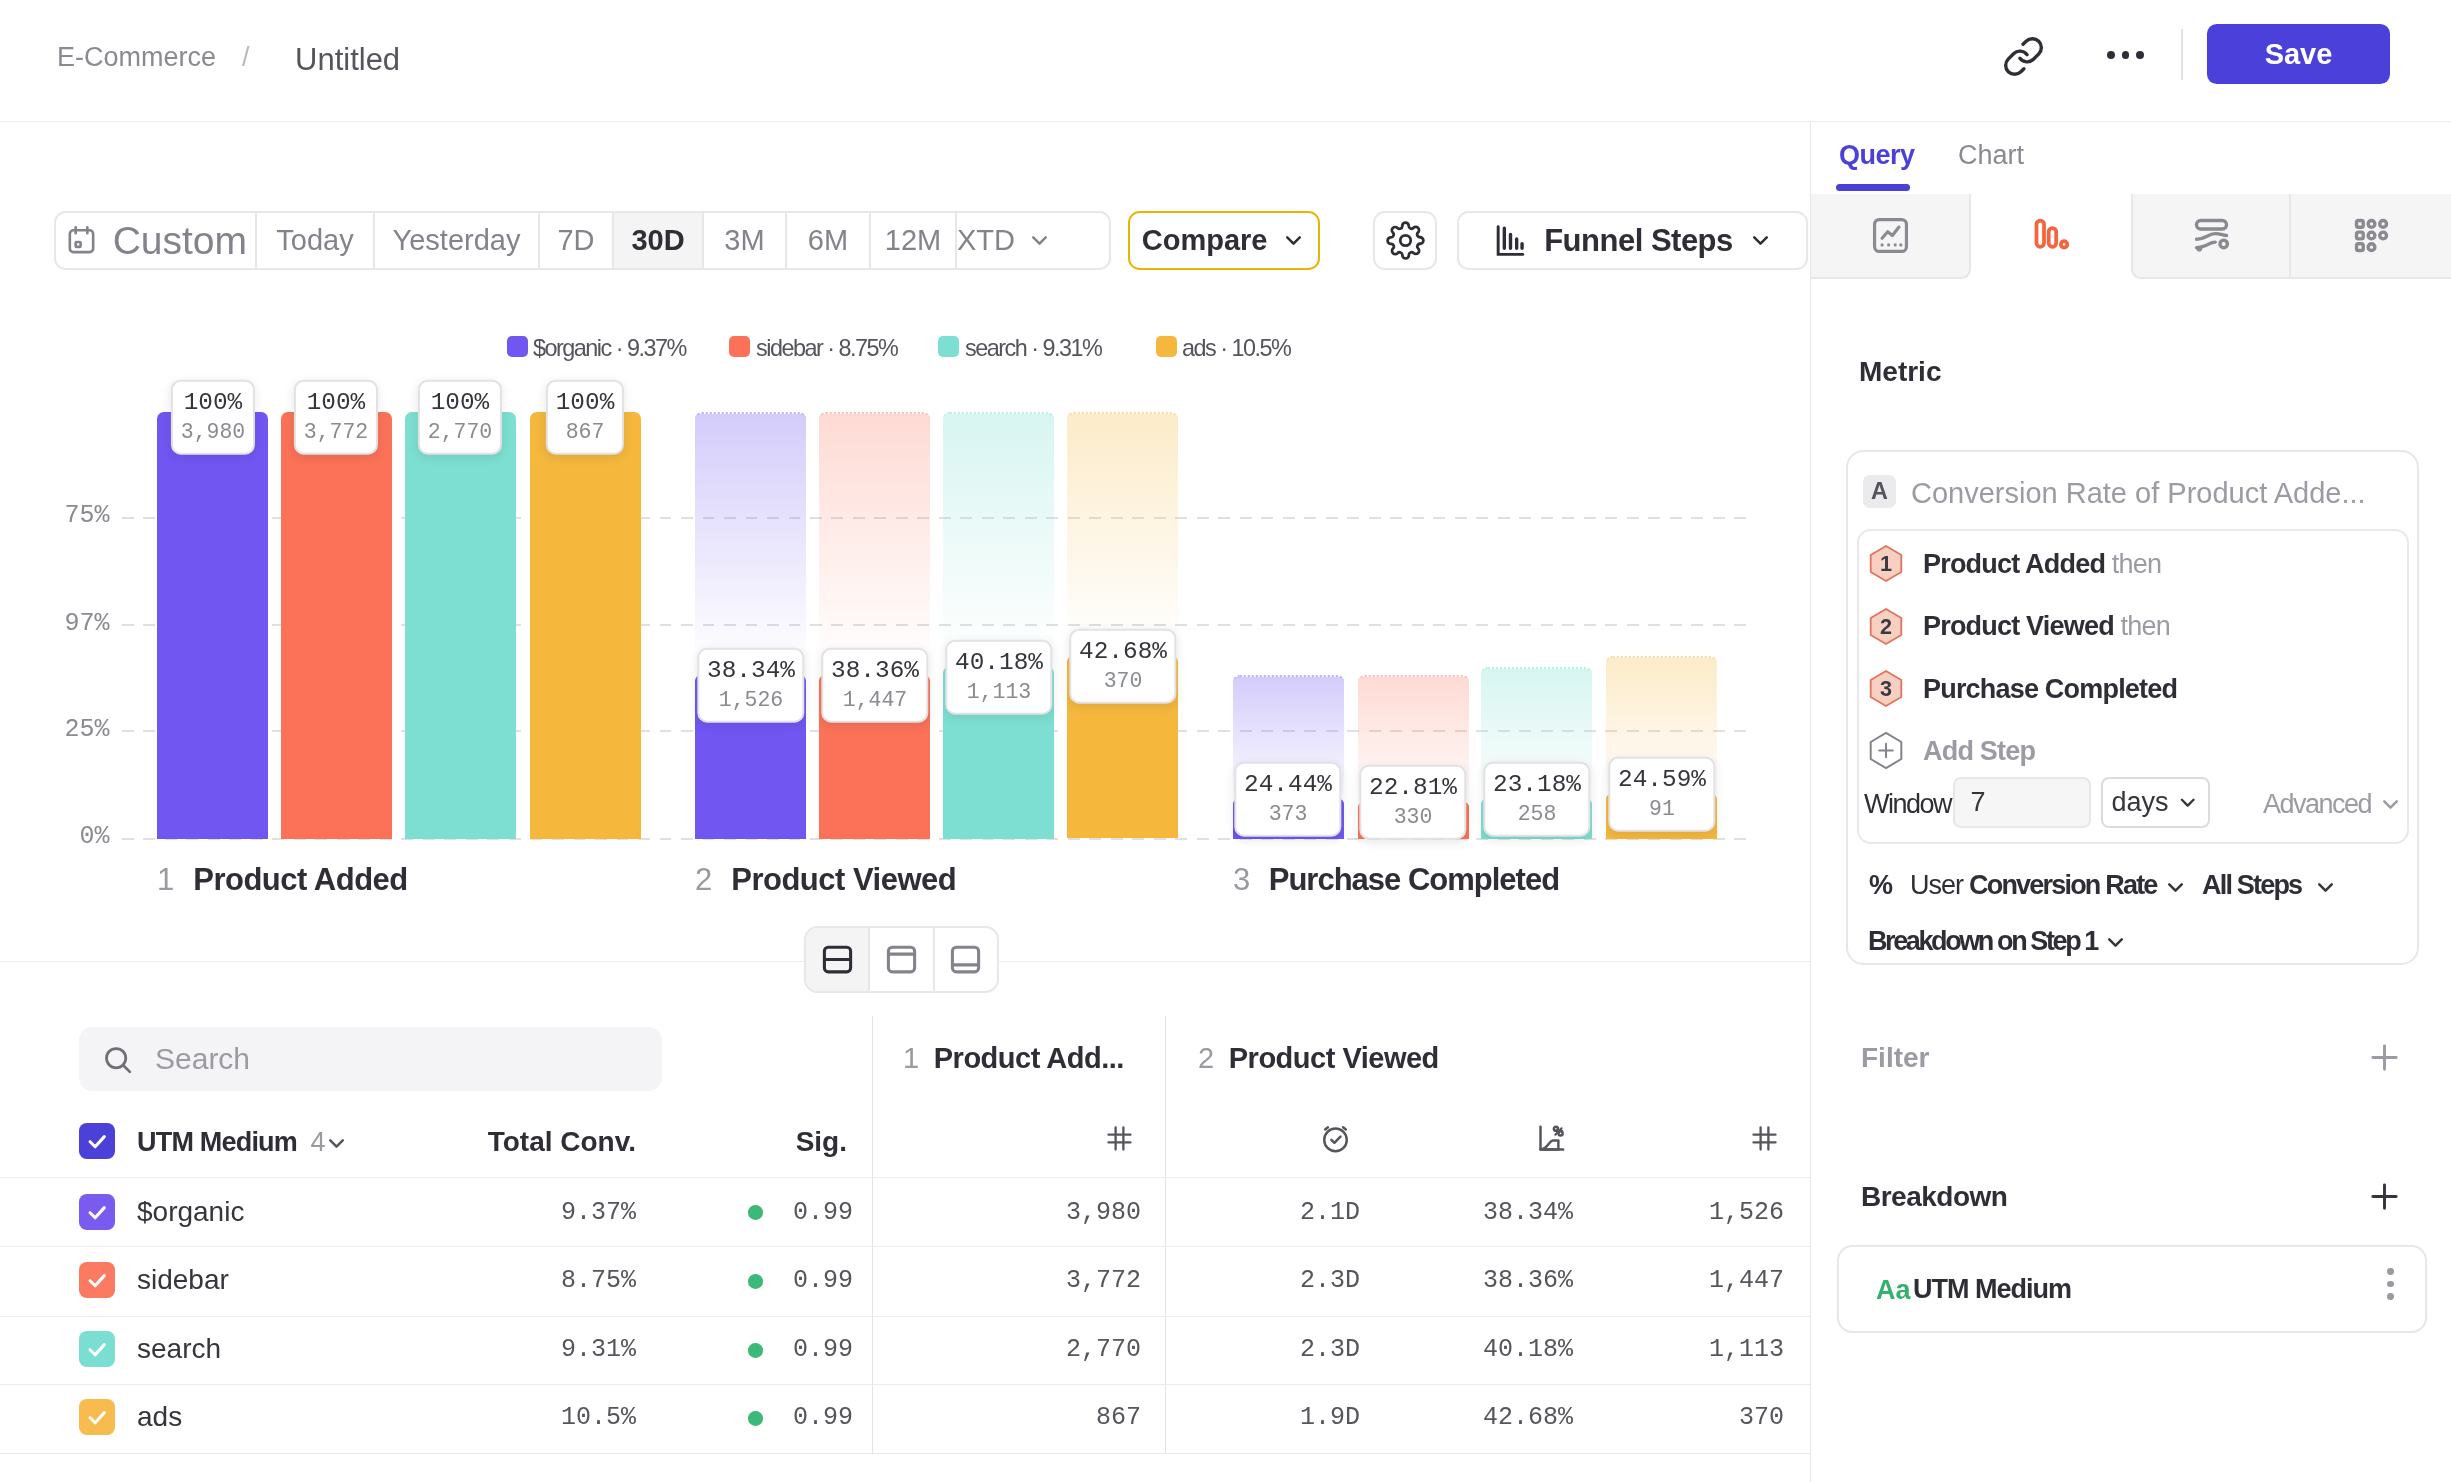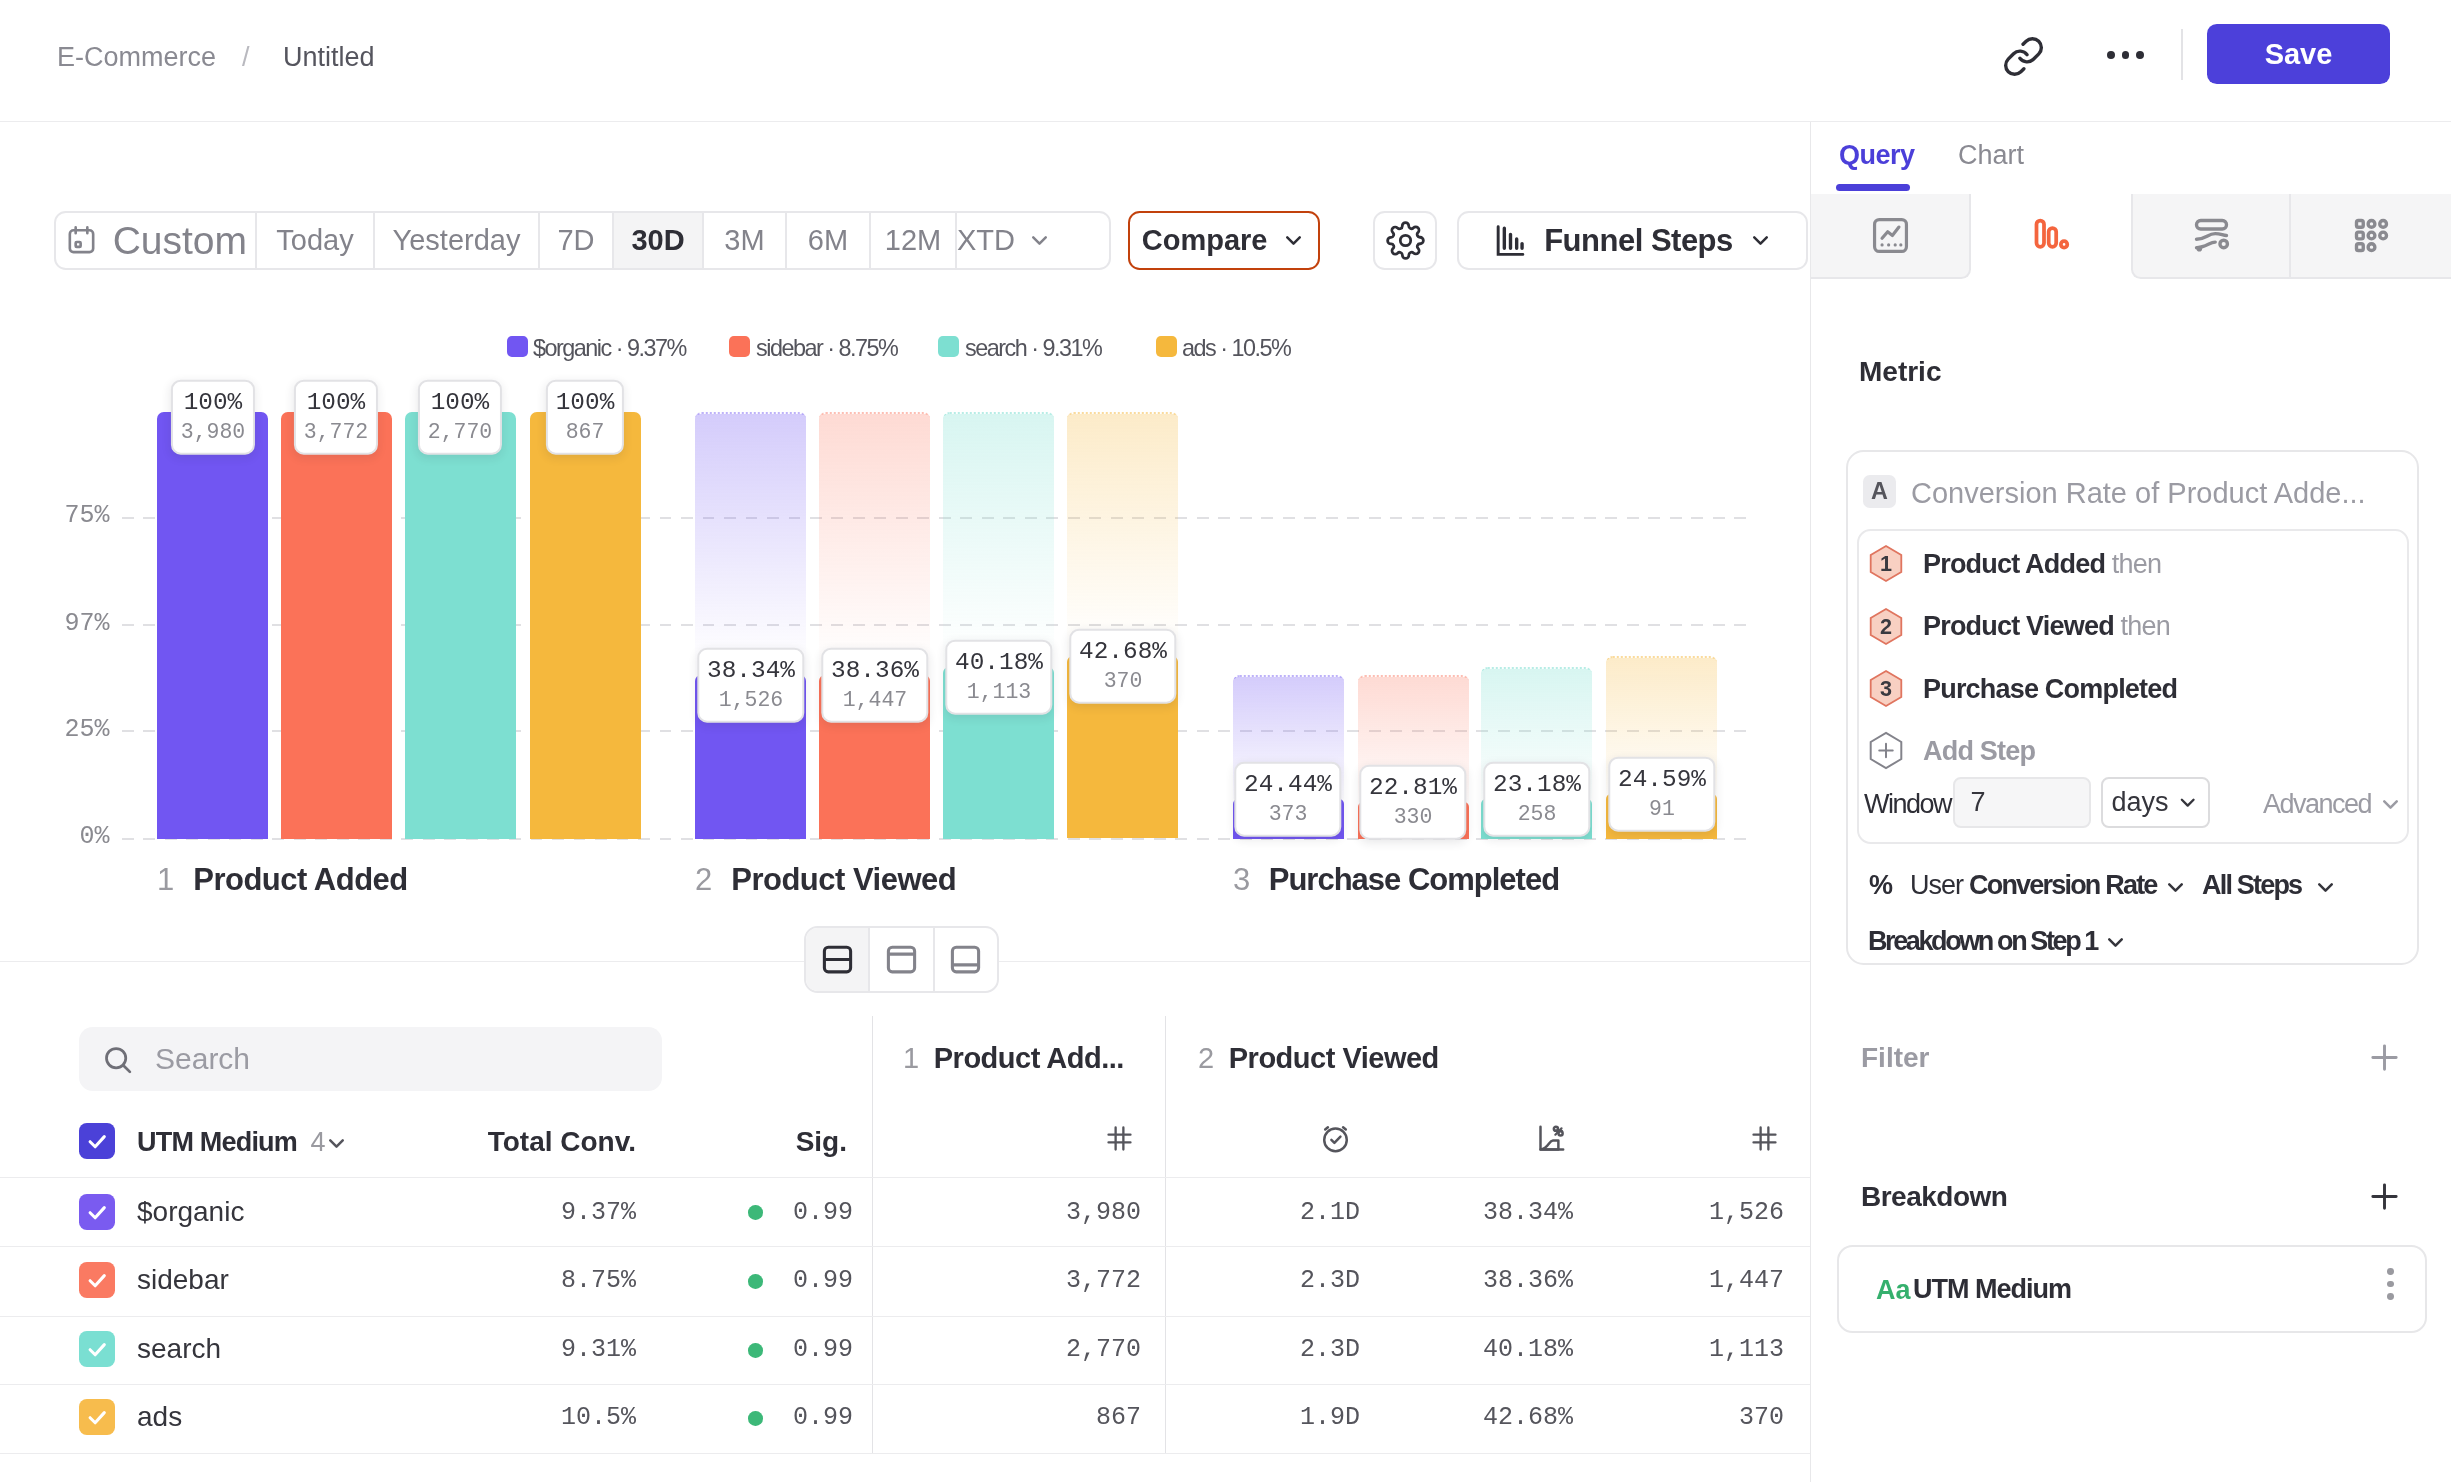--- a/index.html
+++ b/index.html
@@ -13,21 +13,21 @@
 .lbl b { display:block; font-family:"Liberation Mono", monospace; font-weight:400; font-size:24.4px; line-height:32px; color:#35353c; white-space:nowrap; }
 .lbl i { display:block; font-style:normal; font-family:"Liberation Mono", monospace; font-size:21.5px; line-height:27px; color:#8a8a90; white-space:nowrap; }
 .num { font-size:25px; color:#55555c; text-align:right; }
 </style>
 </head>
 <body>
 <div id="page">
 
 <div class="abs" style="left:57px; top:42px; font-size:27px; color:#8a8a92;">E-Commerce</div>
 <div class="abs" style="left:242px; top:42px; font-size:27px; color:#b9b9bf;">/</div>
-<div class="abs" style="left:283px; top:42px; font-size:27px; color:#55555e;">Untitled</div>
+<div class="abs" style="left:295px; top:42px; font-size:31px; color:#55555e;">Untitled</div>
 
 <svg class="abs" style="left:2002px; top:35px;" width="43" height="43" viewBox="0 0 24 24" fill="none" stroke="#2e2e36" stroke-width="1.9" stroke-linecap="round" stroke-linejoin="round">
 <path d="M10 13a5 5 0 0 0 7.54.54l3-3a5 5 0 0 0-7.07-7.07l-1.72 1.71"></path>
 <path d="M14 11a5 5 0 0 0-7.54-.54l-3 3a5 5 0 0 0 7.07 7.07l1.71-1.71"></path>
 </svg>
 
 <div class="abs" style="left:2107px; top:51px; width:43px; display:flex; gap:6.8px;">
 <span style="width:7.8px;height:7.8px;border-radius:50%;background:#2e2e36;"></span>
 <span style="width:7.8px;height:7.8px;border-radius:50%;background:#2e2e36;"></span>
 <span style="width:7.8px;height:7.8px;border-radius:50%;background:#2e2e36;"></span>
@@ -54,21 +54,21 @@
   <div style="width:83px; display:flex; align-items:center; justify-content:center; border-right:2px solid #e7e7ea; color:#83838b; font-size:29px;">3M</div>
   <div style="width:84px; display:flex; align-items:center; justify-content:center; border-right:2px solid #e7e7ea; color:#83838b; font-size:29px;">6M</div>
   <div style="width:86px; display:flex; align-items:center; justify-content:center; border-right:2px solid #e7e7ea; color:#83838b; font-size:29px;">12M</div>
   <div style="flex:1; display:flex; align-items:center; justify-content:flex-start; gap:11.7px; color:#83838b; font-size:29px;">XTD
     <svg width="25" height="25" viewBox="0 0 24 24" fill="none" stroke="#83838b" stroke-width="2.4" stroke-linecap="round" stroke-linejoin="round">
           <path d="M6 9l6 6 6-6"></path>
         </svg>
   </div>
 </div>
 
-<div class="abs" style="left:1128px; top:211px; width:192px; height:59px; border:2px solid #c2410c; border-radius:11.7px; display:flex; align-items:center; justify-content:center; gap:13.7px; font-size:29px; font-weight:700; color:#2e2e36;">Compare
+<div class="abs" style="left:1128px; top:211px; width:192px; height:59px; border:2px solid #eab308; border-radius:11.7px; display:flex; align-items:center; justify-content:center; gap:13.7px; font-size:29px; font-weight:700; color:#2e2e36;">Compare
   <svg width="25" height="25" viewBox="0 0 24 24" fill="none" stroke="#2e2e36" stroke-width="2.4" stroke-linecap="round" stroke-linejoin="round">
         <path d="M6 9l6 6 6-6"></path>
       </svg>
 </div>
 
 <div class="abs" style="left:1373px; top:211px; width:64px; height:59px; border:2px solid #e7e7ea; border-radius:11.7px; display:flex; align-items:center; justify-content:center;">
   <svg width="39" height="39" viewBox="0 0 24 24" fill="none" stroke="#2e2e36" stroke-width="1.7" stroke-linecap="round" stroke-linejoin="round">
         <circle cx="12" cy="12" r="3.2"></circle>
         <path d="M19.4 15a1.65 1.65 0 0 0 .33 1.82l.06.06a2 2 0 1 1-2.83 2.83l-.06-.06a1.65 1.65 0 0 0-1.82-.33 1.65 1.65 0 0 0-1 1.51V21a2 2 0 1 1-4 0v-.09A1.65 1.65 0 0 0 9 19.4a1.65 1.65 0 0 0-1.82.33l-.06.06a2 2 0 1 1-2.83-2.83l.06-.06a1.65 1.65 0 0 0 .33-1.82 1.65 1.65 0 0 0-1.51-1H3a2 2 0 1 1 0-4h.09A1.65 1.65 0 0 0 4.6 9a1.65 1.65 0 0 0-.33-1.82l-.06-.06a2 2 0 1 1 2.83-2.83l.06.06a1.65 1.65 0 0 0 1.82.33H9a1.65 1.65 0 0 0 1-1.51V3a2 2 0 1 1 4 0v.09a1.65 1.65 0 0 0 1 1.51 1.65 1.65 0 0 0 1.82-.33l.06-.06a2 2 0 1 1 2.83 2.83l-.06.06a1.65 1.65 0 0 0-.33 1.82V9a1.65 1.65 0 0 0 1.51 1H21a2 2 0 1 1 0 4h-.09a1.65 1.65 0 0 0-1.51 1z"></path>
       </svg>

